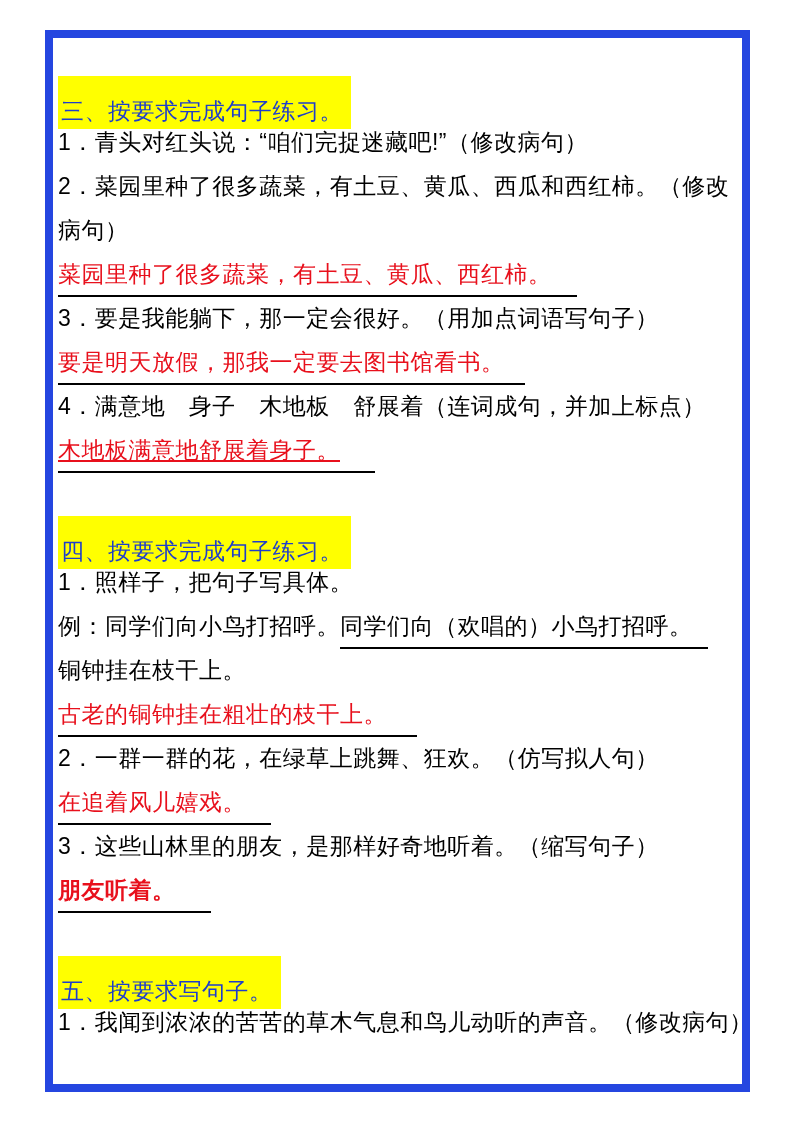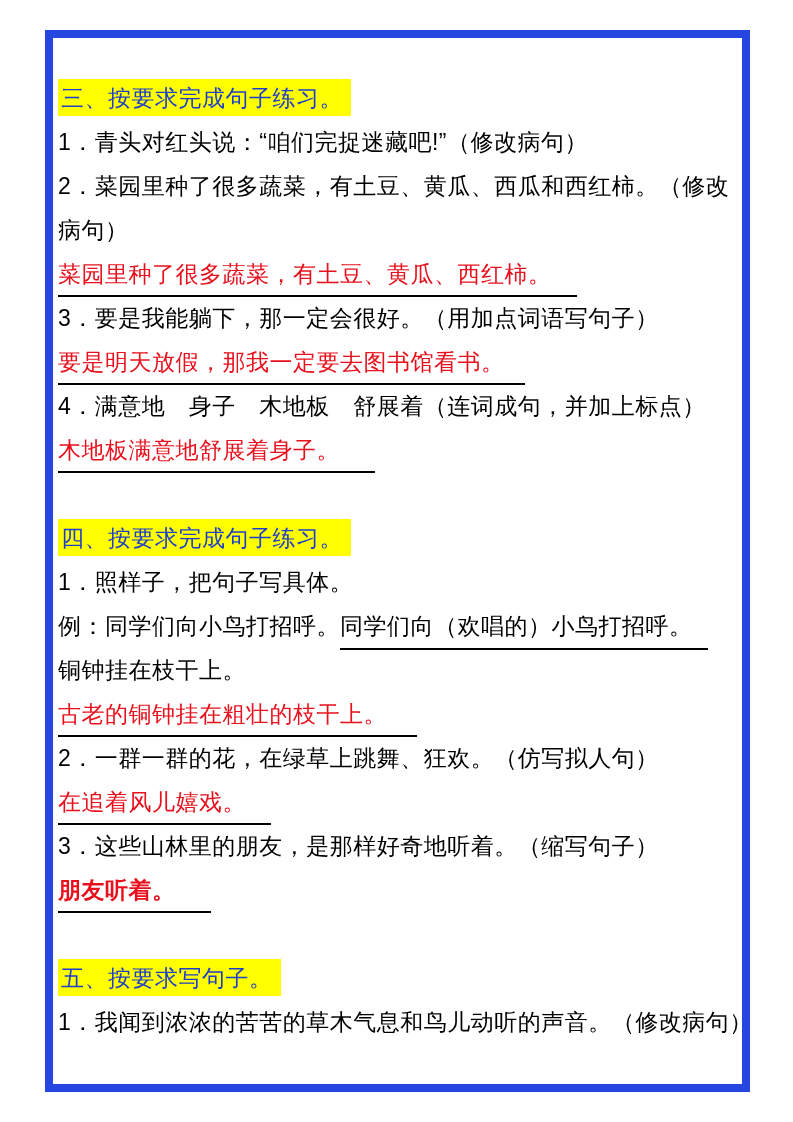--- a/index.html
+++ b/index.html
@@ -20,21 +20,21 @@
   .section + .section{margin-top:44px;}
   .line{
     margin:0;height:44px;line-height:44px;
     font-size:23px;color:var(--text-color,#000000);
     white-space:nowrap;letter-spacing:0.5px;
   }
   .hl{
     display:inline-block;line-height:30px;
     background:var(--highlight-color,#ffff00);
     color:var(--heading-color,#1e3ecb);
-    padding:4px 8px 3px 3px;
+    padding:20px 8px 3px 3px;
     font-weight:500;
   }
   .seg-question{color:var(--text-color,#000000);margin-top:16px;}
   .seg-answer{
     color:var(--answer-color,#e8101c);
     border-bottom:2px solid var(--underline-color,#000000);
     padding-bottom:3px;
     display:inline-block;line-height:36px;
   }
   .seg-example{
@@ -51,26 +51,26 @@
   <div id="sections">
       <section class="section">
         <p class="line"><span class="hl">三、按要求完成句子练习。</span></p>
         <p class="line"><span class="seg-question">1．青头对红头说：“咱们完捉迷藏吧!”（修改病句）</span></p>
         <p class="line"><span class="seg-question">2．菜园里种了很多蔬菜，有土豆、黄瓜、西瓜和西红柿。（修改</span></p>
         <p class="line"><span class="seg-question">病句）</span></p>
         <p class="line"><span class="seg-answer" style="padding-right: 25px;">菜园里种了很多蔬菜，有土豆、黄瓜、西红柿。</span></p>
         <p class="line"><span class="seg-question">3．要是我能躺下，那一定会很好。（用加点词语写句子）</span></p>
         <p class="line"><span class="seg-answer" style="padding-right: 20px;">要是明天放假，那我一定要去图书馆看书。</span></p>
         <p class="line"><span class="seg-question">4．满意地　身子　木地板　舒展着（连词成句，并加上标点）</span></p>
-        <p class="line"><span class="seg-answer" style="padding-right: 35px;">木地板满意地舒展着身子。</span></p>
+        <p class="line"><span class="seg-answer" style="padding-right: 35px; text-decoration: underline;">木地板满意地舒展着身子。</span></p>
       </section>
       <section class="section">
         <p class="line"><span class="hl">四、按要求完成句子练习。</span></p>
         <p class="line"><span class="seg-question">1．照样子，把句子写具体。</span></p>
-        <p class="line"><span class="seg-question">例：同学们向小鸟打招呼。</span><span class="seg-example" style="padding-right: 15px; font-family: Liberation Serif, serif;">同学们向（欢唱的）小鸟打招呼。</span></p>
+        <p class="line"><span class="seg-question">例：同学们向小鸟打招呼。</span><span class="seg-example" style="padding-right: 15px;">同学们向（欢唱的）小鸟打招呼。</span></p>
         <p class="line"><span class="seg-question">铜钟挂在枝干上。</span></p>
         <p class="line"><span class="seg-answer" style="padding-right: 30px;">古老的铜钟挂在粗壮的枝干上。</span></p>
         <p class="line"><span class="seg-question">2．一群一群的花，在绿草上跳舞、狂欢。（仿写拟人句）</span></p>
         <p class="line"><span class="seg-answer" style="padding-right: 25px;">在追着风儿嬉戏。</span></p>
         <p class="line"><span class="seg-question">3．这些山林里的朋友，是那样好奇地听着。（缩写句子）</span></p>
         <p class="line"><span class="seg-answer" style="padding-right: 35px; font-weight: bold;">朋友听着。</span></p>
       </section>
       <section class="section">
         <p class="line"><span class="hl">五、按要求写句子。</span></p>
         <p class="line"><span class="seg-question">1．我闻到浓浓的苦苦的草木气息和鸟儿动听的声音。（修改病句）</span></p>

